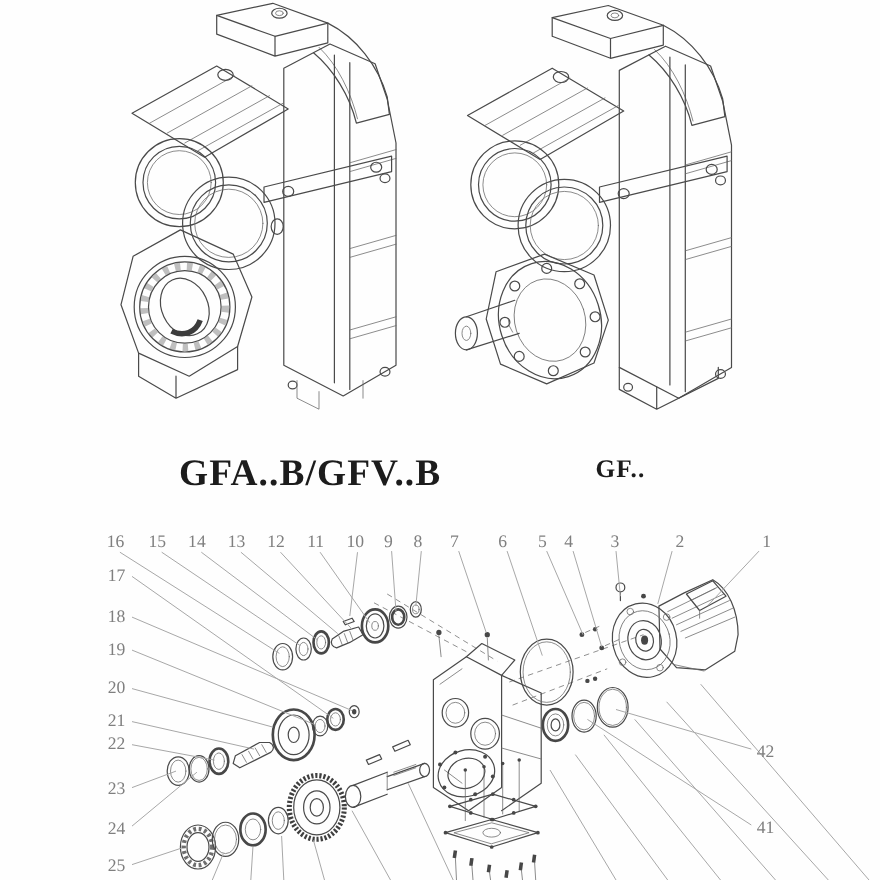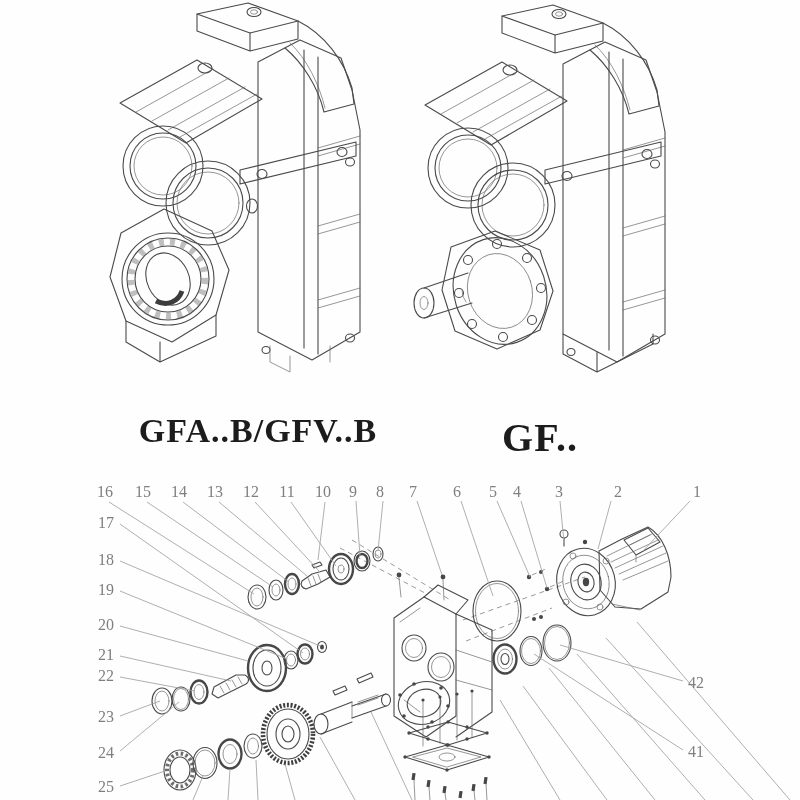--- a/index.html
+++ b/index.html
@@ -12,21 +12,21 @@
   .ln2{fill:none;stroke:#6a6a6a;stroke-width:0.7;stroke-linejoin:round;stroke-linecap:round;}
   .thk{fill:none;stroke:#474747;stroke-width:2.4;}
   .thk2{fill:none;stroke:#3f3f3f;stroke-width:4.6;}
   .dk{fill:#474747;stroke:none;}
   .dash{fill:none;stroke:#8f8f8f;stroke-width:0.9;stroke-dasharray:5 4;}
   .leader{stroke:#a6a6a6;stroke-width:0.9;fill:none;}
   .callout-num{font-family:"Liberation Serif",serif;font-size:16px;fill:#7f7f7f;text-anchor:middle;}
   .fig-label{
     position:absolute;transform:translateX(-50%);
     font-weight:bold;color:#1c1c1c;letter-spacing:1px;
-    font-size:34px;white-space:nowrap;
+    font-size:34px;white-space:nowrap;margin-left:24px;
   }
 </style>
 </head>
 <body>
 
 <div class="page">
 
 <svg width="800" height="800" viewBox="0 0 800 800">
 
   <g>
@@ -350,15 +350,15 @@
           <text x="106" y="792" class="callout-num">25</text>
           <line x1="683" y1="750" x2="534" y2="654" class="leader"></line>
           <text x="696" y="757" class="callout-num">41</text>
           <line x1="683" y1="681" x2="560" y2="645" class="leader"></line>
           <text x="696" y="688" class="callout-num">42</text>
         </g>
   </g>
 </svg>
 
 <div class="fig-label" style="left:258px;top:412px;">GFA..B/GFV..B</div>
-<div class="fig-label" style="left:540px;top:414px;font-size:40px;">GF..</div>
+<div class="fig-label" style="left:540px;top:414px;font-size:23px;">GF..</div>
 
 </div>
 
 </body></html>

